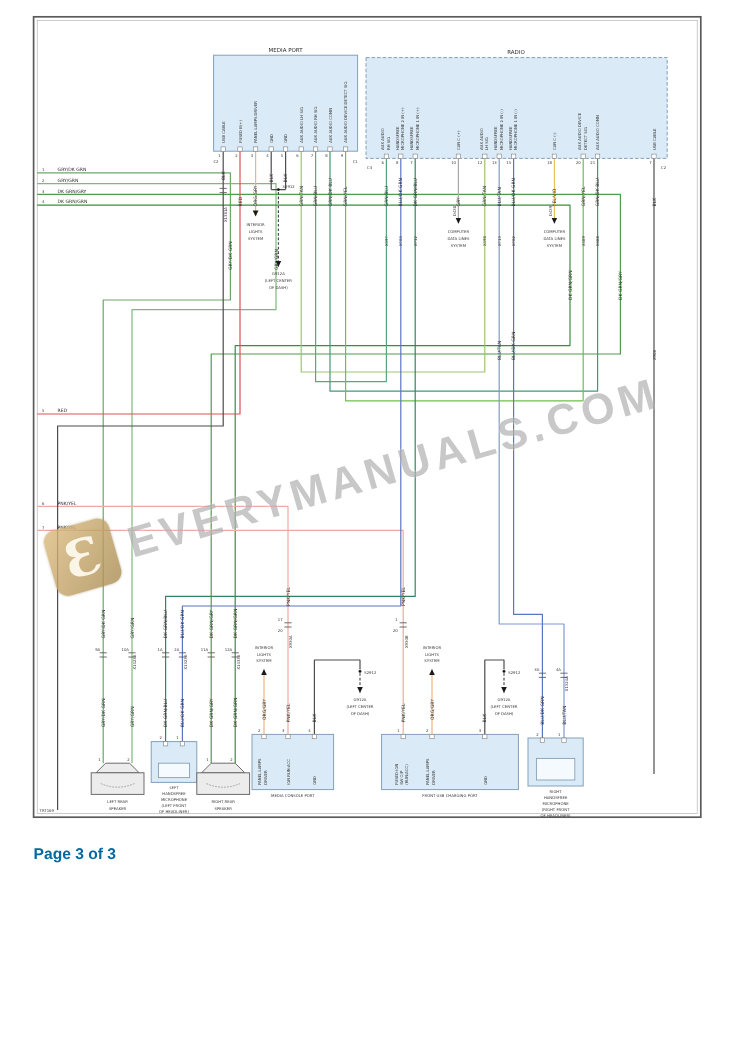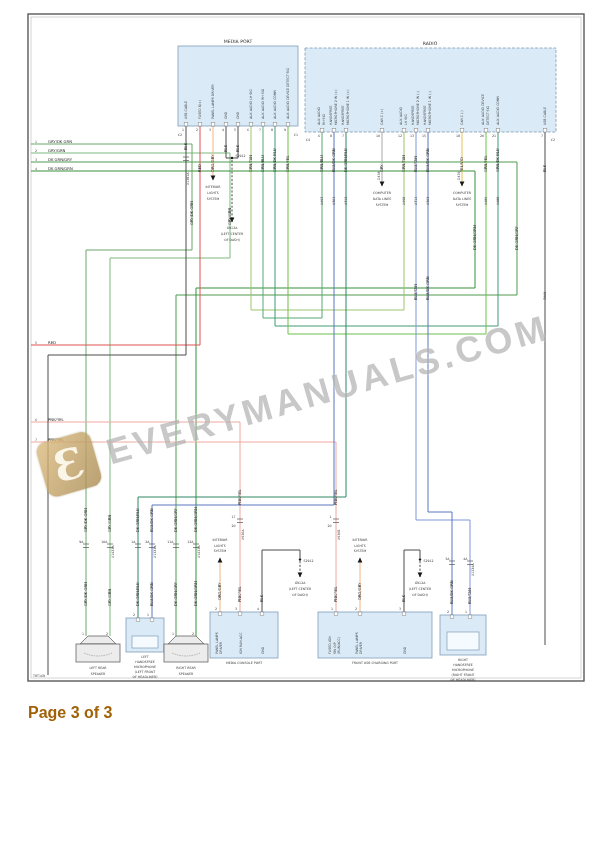--- a/index.html
+++ b/index.html
@@ -19,21 +19,21 @@
   .sym{fill:#ececec;stroke:#666;stroke-width:.8}
   .inner{fill:#f4fafd;stroke:#7f9db9;stroke-width:.7}
   .jn{fill:#1a1a1a}
   #watermark{position:absolute;left:42px;top:444px;display:flex;align-items:center;gap:12px;
     transform:rotate(-16deg);transform-origin:0 50%;pointer-events:none;opacity:.8}
   #wm-logo{width:56px;height:56px;border-radius:10px;background:linear-gradient(135deg,#dcbb7e,#a98a50);
     display:flex;align-items:center;justify-content:center;font-size:42px;font-weight:bold;
     color:rgba(255,252,240,.9);font-family:"DejaVu Serif",serif;box-shadow:0 0 2px rgba(120,95,40,.6)}
   #wm-text{font-size:36px;font-weight:bold;letter-spacing:4px;color:rgba(118,118,118,.5);
     text-shadow:0 0 2px rgba(255,255,255,.9);font-family:"Liberation Sans",sans-serif;white-space:nowrap}
-  #footer{position:absolute;left:28px;top:704px;font-size:16px;font-weight:bold;color:#a16207}
+  #footer{position:absolute;left:28px;top:704px;font-size:13px;font-weight:bold;color:#0369a1}
 </style>
 </head>
 <body>
 
 <div id="page">
 <svg width="612" height="866" viewBox="0 0 612 866">
 <defs>
 <marker id="ar" markerWidth="7" markerHeight="7" refX="4.6" refY="3" orient="auto" markerUnits="userSpaceOnUse">
   <path d="M0,0.6 L5,3 L0,5.4 Z" fill="#1a1a1a"></path>
 </marker>

